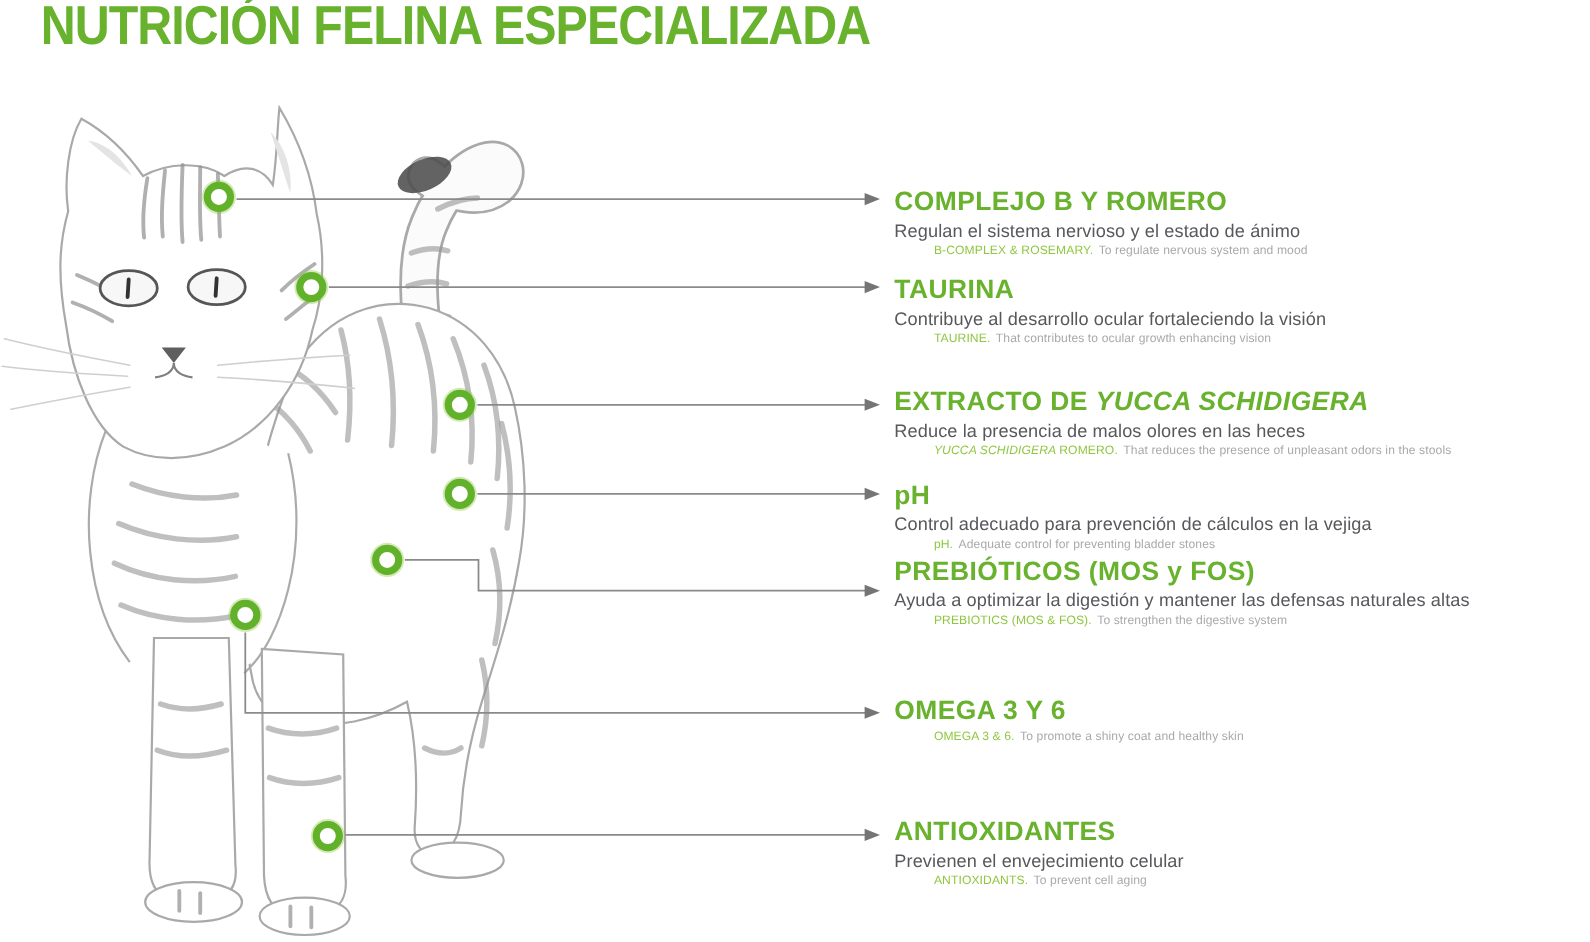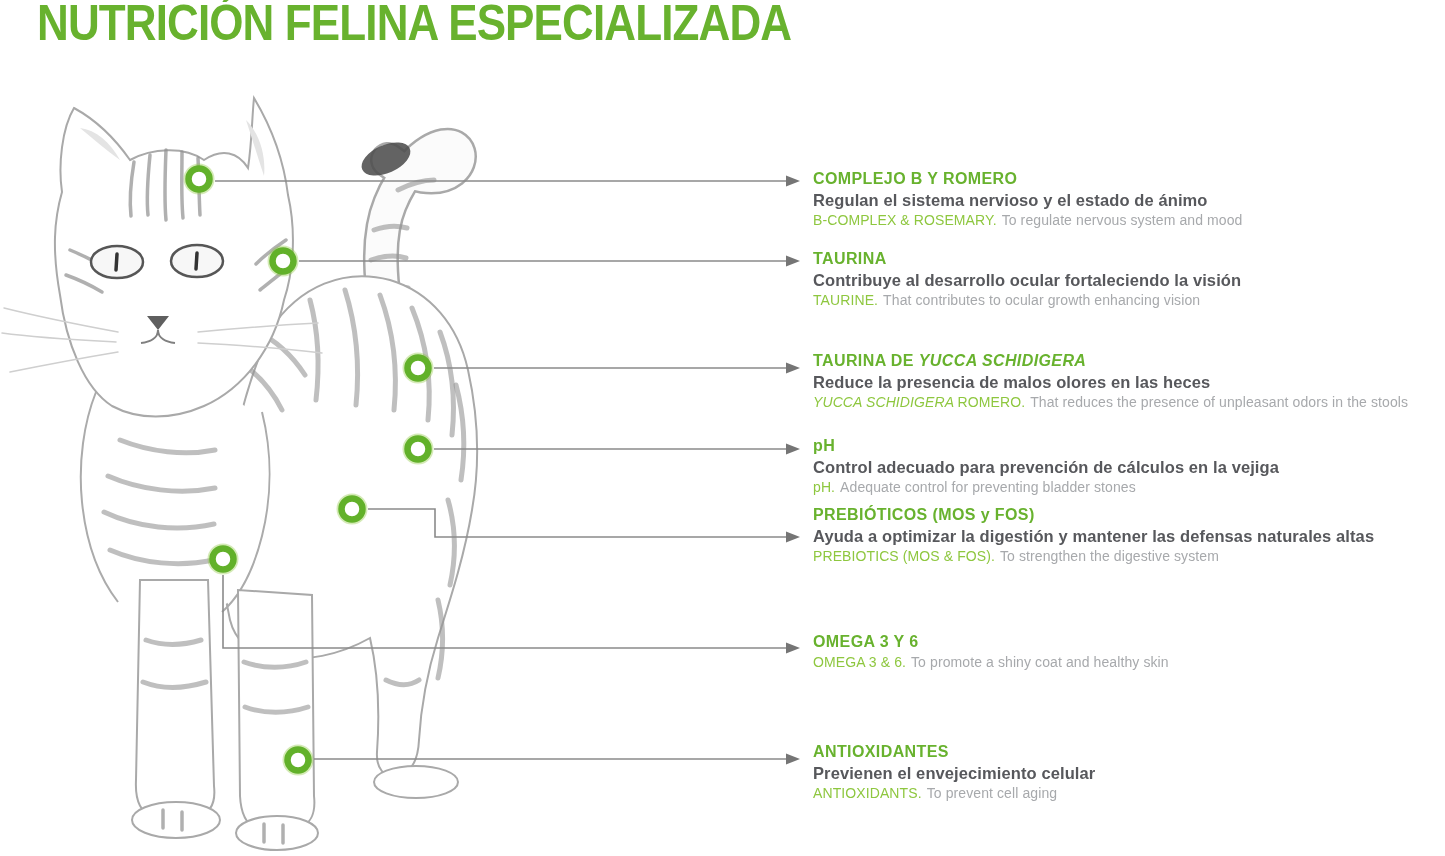--- a/index.html
+++ b/index.html
@@ -17,29 +17,29 @@
   .cat-svg { position:absolute; left:0; top:80px; width:520px; height:776px; }
   .overlay-svg { position:absolute; left:0; top:0; width:1445px; height:856px; }
 
   .lead  { stroke:#8a8a8a; stroke-width:1.6; fill:none; }
   .arrow { fill:#757575; stroke:none; }
   .halo  { fill:#8ec73f; opacity:0.38; }
   .ring  { fill:#ffffff; stroke:#62b12a; stroke-width:6.5; }
 
   .callout { position:absolute; left:813px; width:600px; }
   .callout h2 {
-    font-size:16px; font-weight:bold; color:#68b22e;
+    font-size:24px; font-weight:bold; color:#68b22e;
     letter-spacing:0.4px; margin-bottom:3px; white-space:nowrap;
   }
   .callout h2 em { font-style:italic; }
   .callout .es {
-    font-size:16.5px; font-weight:bold; color:#57585c;
+    font-size:16.5px; font-weight:normal; color:#57585c;
     letter-spacing:0.1px; margin-bottom:2px; white-space:nowrap;
   }
-  .callout .en { font-size:14px; letter-spacing:0.1px; white-space:nowrap; }
+  .callout .en { font-size:11px; letter-spacing:0.1px; white-space:nowrap;margin-left:36px; }
   .callout .en .green { color:#8ec73f; }
   .callout .en .prefix { margin-right:5px; }
   .callout .en em.green { font-style:italic; }
   .callout .en .muted { color:#a7a9ac; }
 
   
   .outline { fill:#ffffff; stroke:#a9a9a9; stroke-width:2; }
   .soft    { fill:none; stroke:#ababab; stroke-width:2; }
   .stripe  { fill:none; stroke:#949494; stroke-width:5; stroke-linecap:round; opacity:0.6; }
   .stripe-thin { fill:none; stroke:#8f8f8f; stroke-width:3.5; stroke-linecap:round; opacity:0.7; }
@@ -196,21 +196,21 @@
     <div class="en"><em class="green"></em><span class="green prefix">B-COMPLEX &amp; ROSEMARY.</span><span class="muted">To regulate nervous system and mood</span></div>
   </div>
 
   <div class="callout" style="top:250px">
     <h2><span>TAURINA</span><em></em></h2>
     <div class="es">Contribuye al desarrollo ocular fortaleciendo la visión</div>
     <div class="en"><em class="green"></em><span class="green prefix">TAURINE.</span><span class="muted">That contributes to ocular growth enhancing vision</span></div>
   </div>
 
   <div class="callout" style="top:352px">
-    <h2><span>TAURINA DE </span><em>YUCCA SCHIDIGERA</em></h2>
+    <h2><span>EXTRACTO DE </span><em>YUCCA SCHIDIGERA</em></h2>
     <div class="es">Reduce la presencia de malos olores en las heces</div>
     <div class="en"><em class="green">YUCCA SCHIDIGERA </em><span class="green prefix">ROMERO.</span><span class="muted">That reduces the presence of unpleasant odors in the stools</span></div>
   </div>
 
   <div class="callout" style="top:437px">
     <h2><span>pH</span><em></em></h2>
     <div class="es">Control adecuado para prevención de cálculos en la vejiga</div>
     <div class="en"><em class="green"></em><span class="green prefix">pH.</span><span class="muted">Adequate control for preventing bladder stones</span></div>
   </div>
 

